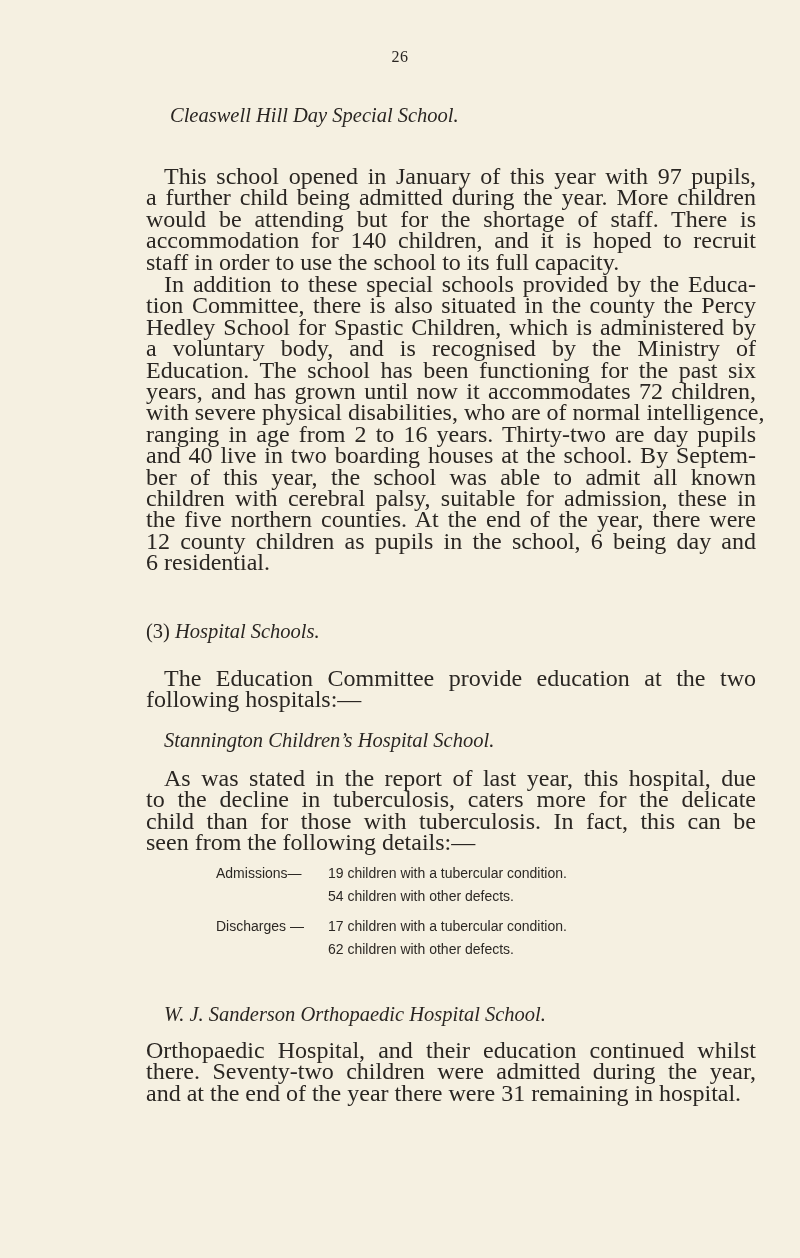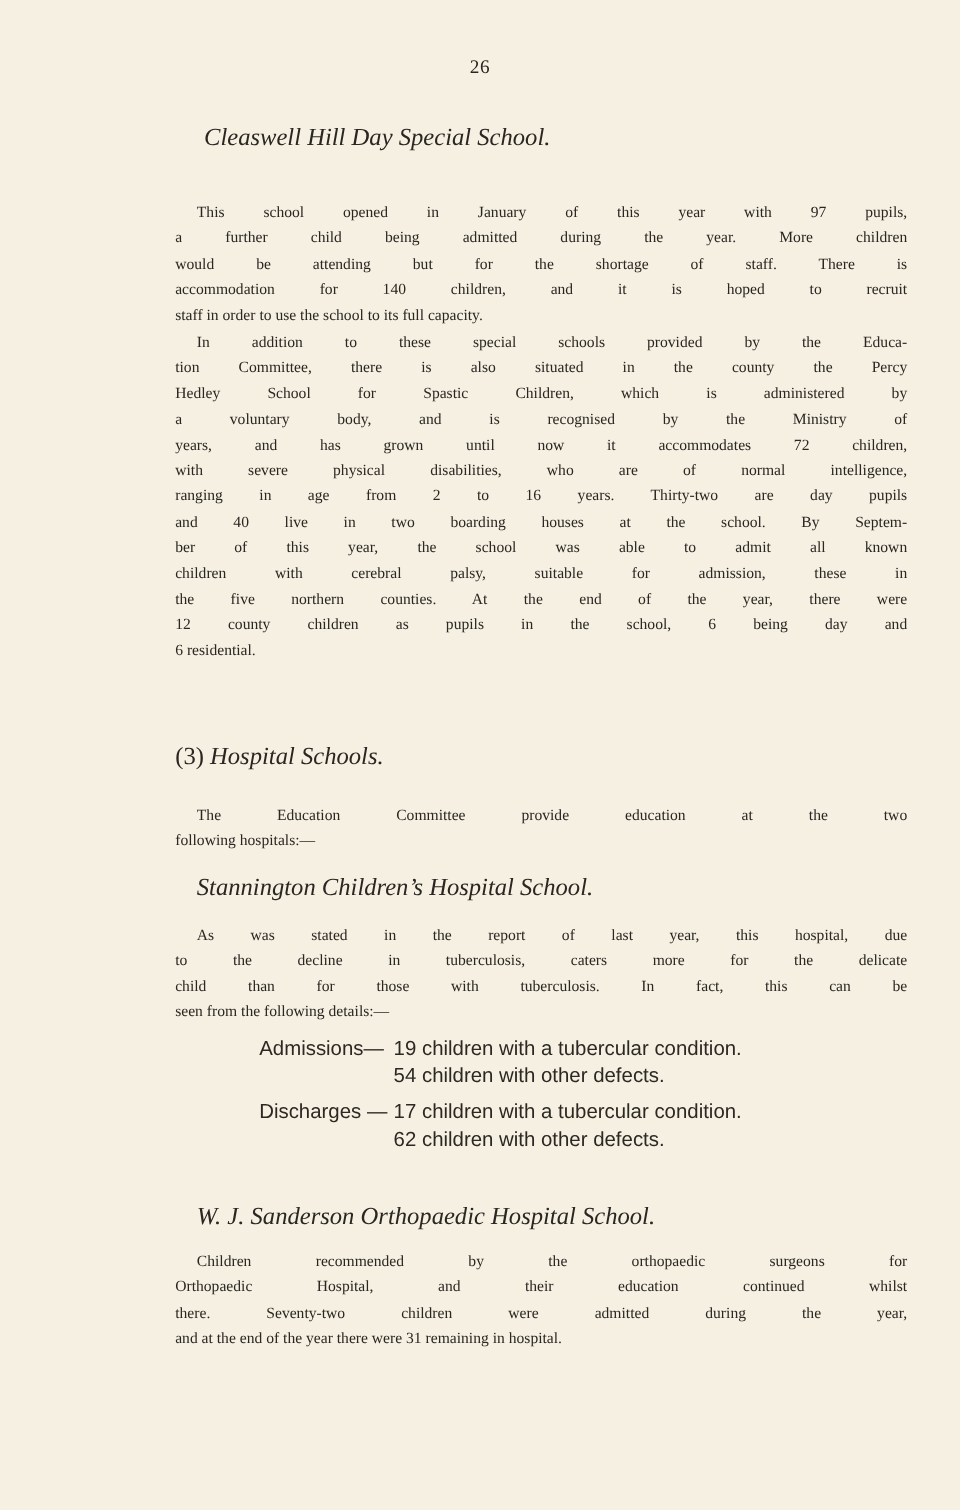--- a/index.html
+++ b/index.html
@@ -13,32 +13,32 @@
     }
     .page-number {
       position: absolute; left: 0; width: 800px; top: 48px;
       text-align: center; font-size: 16px; letter-spacing: 0.5px;
     }
     .heading-italic {
       position: absolute; font-style: italic; font-size: 20.5px;
     }
     .para {
       position: absolute; left: 146px; width: 610px;
-      font-size: 13px; line-height: 21.4px;
+      font-size: 24px; line-height: 21.4px;
       text-align: justify; text-align-last: left;
     }
     .para .line { display: block; text-align: justify; text-align-last: justify; white-space: nowrap; }
     .para .line.last { text-align-last: left; }
     .indent { padding-left: 18px; }
     .section-heading {
       position: absolute; left: 146px; font-size: 20.5px;
     }
     .section-heading .t { font-style: italic; }
     .details {
-      position: absolute; left: 216px; font-size: 17px; line-height: 23px;
+      position: absolute; left: 216px; font-size: 14px; line-height: 23px;
       font-family: "Liberation Sans", "DejaVu Sans", sans-serif;
       color: #2c2824;
     }
     .details .row { white-space: nowrap; }
     .details .label { display: inline-block; width: 112px; }
     .details .group { margin-bottom: 7px; }
   </style>
 </head>
 <body>
 
@@ -52,20 +52,21 @@
   <span class="line">would be attending but for the shortage of staff. There is</span>
   <span class="line">accommodation for 140 children, and it is hoped to recruit</span>
   <span class="line last">staff in order to use the school to its full capacity.</span>
 </div>
 
 <div class="para" style="top:274px;">
   <span class="line indent">In addition to these special schools provided by the Educa-</span>
   <span class="line">tion Committee, there is also situated in the county the Percy</span>
   <span class="line">Hedley School for Spastic Children, which is administered by</span>
   <span class="line">a voluntary body, and is recognised by the Ministry of</span>
+  <span class="line">Education. The school has been functioning for the past six</span>
   <span class="line">years, and has grown until now it accommodates 72 children,</span>
   <span class="line">with severe physical disabilities, who are of normal intelligence,</span>
   <span class="line">ranging in age from 2 to 16 years. Thirty-two are day pupils</span>
   <span class="line">and 40 live in two boarding houses at the school. By Septem-</span>
   <span class="line">ber of this year, the school was able to admit all known</span>
   <span class="line">children with cerebral palsy, suitable for admission, these in</span>
   <span class="line">the five northern counties. At the end of the year, there were</span>
   <span class="line">12 county children as pupils in the school, 6 being day and</span>
   <span class="line last">6 residential.</span>
 </div>
@@ -104,17 +105,16 @@
     </div>
     <div class="row">
       <span class="label"></span><span>62 children with other defects.</span>
     </div>
   </div>
 </div>
 
 <div class="heading-italic" style="left:164px; top:1003px;">W. J. Sanderson Orthopaedic Hospital School.</div>
 
 <div class="para" style="top:1040px;">
-  <span class="line indent">Children recommended by the orthopaedic surgeons for</span>
   <span class="line">Orthopaedic Hospital, and their education continued whilst</span>
   <span class="line">there. Seventy-two children were admitted during the year,</span>
   <span class="line last">and at the end of the year there were 31 remaining in hospital.</span>
 </div>
 
 </body></html>

